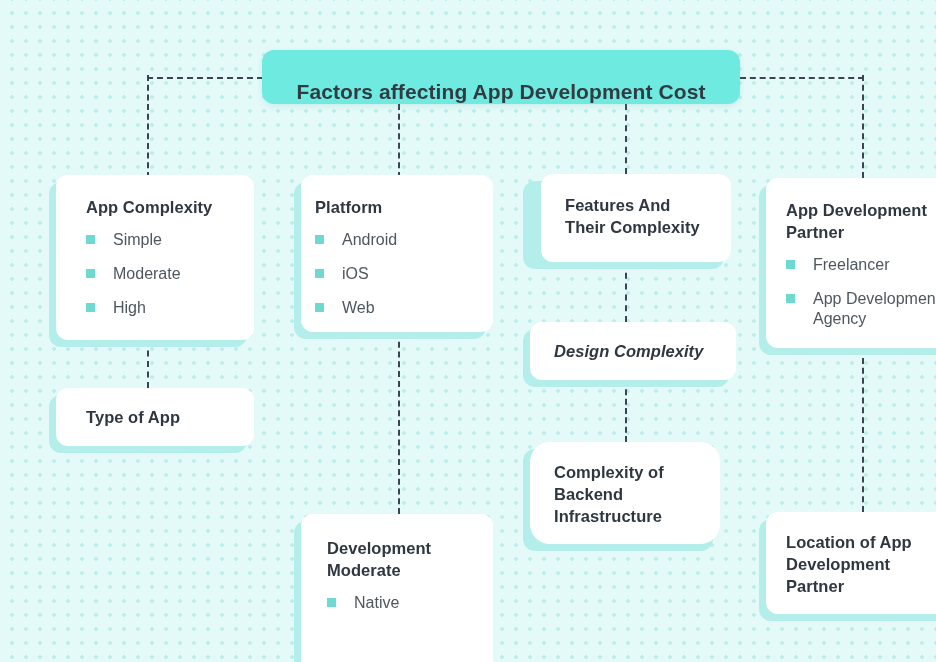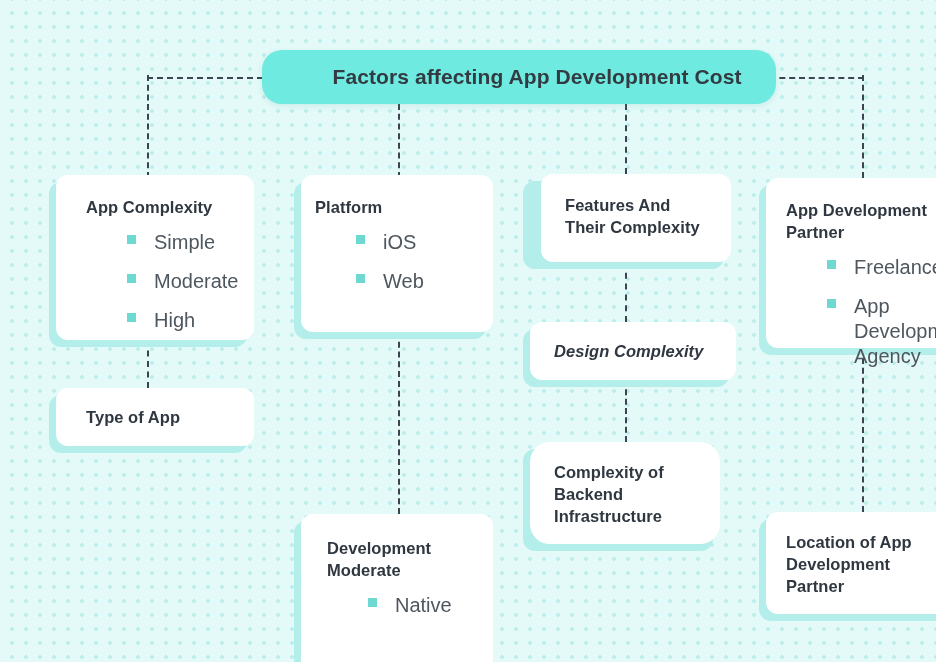--- a/index.html
+++ b/index.html
@@ -25,25 +25,24 @@
     height:0;border-top:2px dashed #3b4450;
   }
   .conn.v{
     width:0;border-left:2px dashed #3b4450;
   }
 
   
   .title-box{
     position:absolute;
     background:#6eeae0;
-    border-radius:20px;
-    display:flex;align-items:center;justify-content:center;
+    border-radius:12px;
+    display:flex;align-items:flex-end;justify-content:center;
     box-shadow:0 2px 6px rgba(70,180,175,.18);
     z-index:5;
-    padding-left:36px;
   }
   .title-box .t{
     font-size:21px;font-weight:bold;color:#333b42;
     letter-spacing:.1px;
     white-space:nowrap;
   }
 
   
   .card{
     position:absolute;
@@ -76,24 +75,23 @@
   }
   .card ul{
     margin:11px 0 0 0;
     padding:0;
     list-style:none;
   }
   .card li{
     position:relative;
     padding-left:27px;
     margin-bottom:14px;
-    font-size:20px;
+    font-size:16px;
     color:#4e565e;
     line-height:1.25;
-    margin-left:41px;
   }
   .card li:last-child{margin-bottom:0;}
   .card li .bullet{
     position:absolute;
     left:0;top:5px;
     width:9px;height:9px;
     background:#6ed9d0;
   }
 </style>
 </head>
@@ -144,20 +142,21 @@
     <div class="face" style="padding-top:19px;">
       <h3>Type of App</h3>
     </div>
   </div>
 
   <div class="card" style="left:301px;top:175px;width:192px;height:157px;">
     <div class="backing"></div>
     <div class="face" style="padding-left:14px;">
       <h3>Platform</h3>
       <ul>
+        <li><span class="bullet"></span><span>Android</span></li>
         <li><span class="bullet"></span><span>iOS</span></li>
         <li><span class="bullet"></span><span>Web</span></li>
       </ul>
     </div>
   </div>
 
   <div class="card" style="left:301px;top:514px;width:192px;height:160px;">
     <div class="backing"></div>
     <div class="face" style="padding-left:26px;padding-top:24px;">
       <h3 style="max-width:128px;">Development Moderate</h3>

